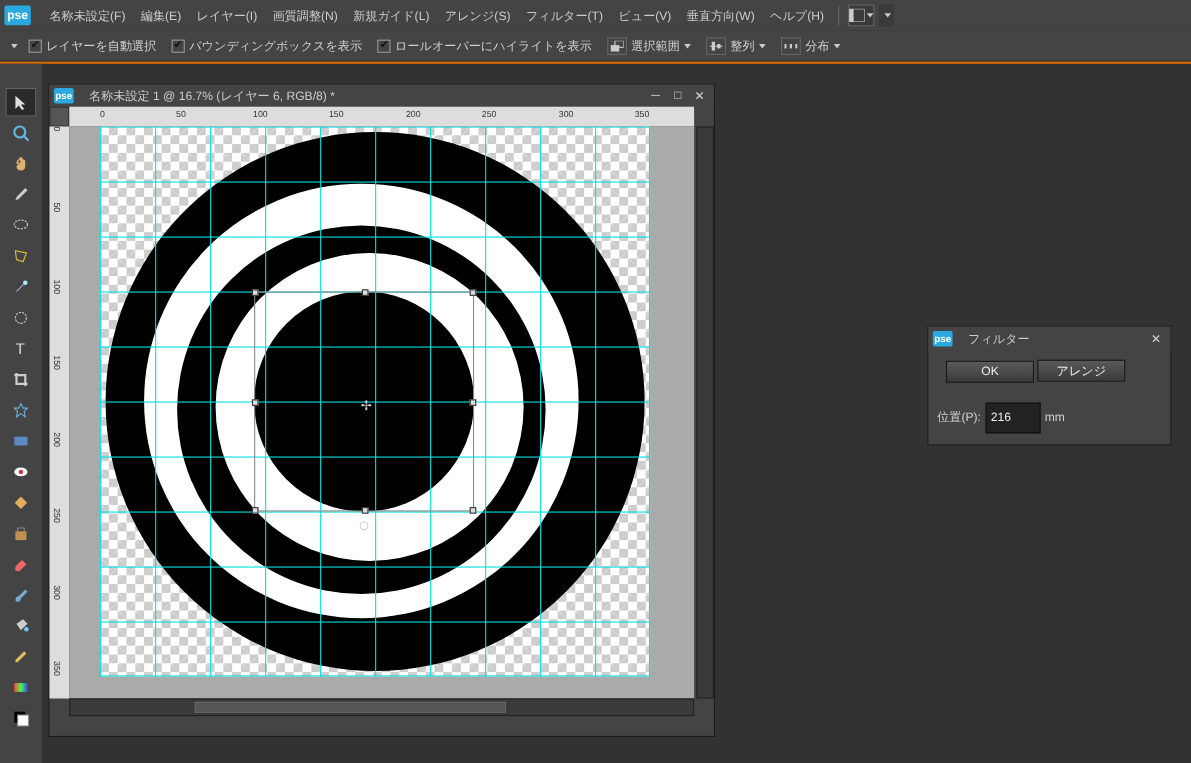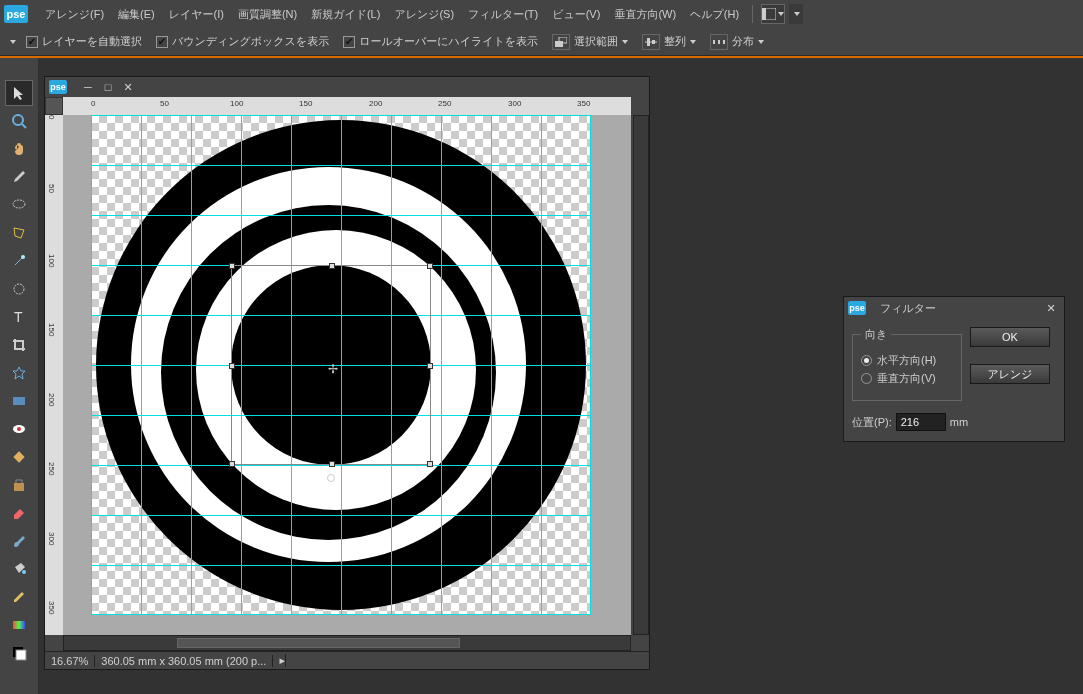--- a/index.html
+++ b/index.html
@@ -63,31 +63,31 @@
 .dialog { position: absolute; left: 843px; top: 296px; width: 222px; background: #444; border: 1px solid #1a1a1a; }
 .dlg-title { height: 22px; background: #444; display: flex; align-items: center; padding: 0 4px; }
 .dlg-title .pse-logo { width: 18px; height: 14px; font-size: 9px; }
 .dlg-body { padding: 8px; display: flex; }
 .fieldset { border: 1px solid #666; padding: 8px 8px 6px; width: 110px; }
 .fieldset legend { padding: 0 4px; color: #ccc; font-size: 11px; }
 .radio-row { display: flex; align-items: center; margin: 3px 0; }
 .radio { width: 11px; height: 11px; border-radius: 50%; border: 1px solid #999; margin-right: 5px; display: flex; align-items: center; justify-content: center; }
 .radio-dot { width: 5px; height: 5px; border-radius: 50%; background: #eee; }
 .btn-col { flex: 1; padding-left: 8px; }
-.dlg-btn { width: 80px; height: 20px; background: linear-gradient(#5a5a5a,#3a3a3a); border: 1px solid #1a1a1a; color: #eee; font-size: 11px; margin-bottom: 17px; cursor: pointer; }
+.dlg-btn { width: 80px; height: 20px; background: linear-gradient(#5a5a5a,#3a3a3a); border: 1px solid #1a1a1a; color: #eee; font-size: 11px; margin-bottom: 6px; cursor: pointer; }
 .pos-row { padding: 4px 8px 10px; display: flex; align-items: center; }
-.pos-input { width: 50px; height: 18px; background: #222; border: 1px solid #111; color: #eee; font-size: 11px; padding: 0 4px; margin: 0 4px; }
+.pos-input { width: 50px; height: 28px; background: #222; border: 1px solid #111; color: #eee; font-size: 11px; padding: 0 4px; margin: 0 4px; }
 
 </style>
 </head>
 <body>
 
 <div class="menubar">
   <div class="pse-logo">pse</div>
-  <div class="menu-item">アレンジ(F)</div>
+  <div class="menu-item">名称未設定(F)</div>
   <div class="menu-item">編集(E)</div>
   <div class="menu-item">レイヤー(I)</div>
   <div class="menu-item">画質調整(N)</div>
   <div class="menu-item">新規ガイド(L)</div>
   <div class="menu-item">アレンジ(S)</div>
   <div class="menu-item">フィルター(T)</div>
   <div class="menu-item">ビュー(V)</div>
   <div class="menu-item">垂直方向(W)</div>
   <div class="menu-item">ヘルプ(H)</div>
   <div class="menu-sep"></div>
@@ -277,20 +277,21 @@
           <rect x="2" y="2" width="10" height="10" fill="#000"></rect>
           <rect x="5" y="5" width="10" height="10" fill="#fff" stroke="#888"></rect>
         </svg>
       </div>
 </div>
 </div>
 
 <div class="docwin">
   <div class="doctitle">
     <div class="pse-logo">pse</div>
+    <div class="title-text">名称未設定 1 @ 16.7% (レイヤー 6, RGB/8) *</div>
     <div class="winbtn">─</div>
     <div class="winbtn">□</div>
     <div class="winbtn">✕</div>
   </div>
   <div class="ruler-corner"></div>
   <div class="ruler-h">
     <span style="left:28px">0</span>
     <span style="left:97px">50</span>
     <span style="left:167px">100</span>
     <span style="left:236px">150</span>
@@ -352,47 +353,29 @@
         <div class="handle" style="right:-3px;bottom:-3px"></div>
         <div style="position:absolute;left:96px;top:96px;color:#ccc;font-size:12px">✢</div>
         <div style="position:absolute;left:95px;bottom:-18px;width:8px;height:8px;border:1px solid #ccc;border-radius:50%"></div>
       </div>
     </div>
   </div>
   <div class="scroll-v"></div>
   <div class="scroll-h">
       <div class="scroll-h-thumb"></div>
     </div>
-  <div class="statusbar">
-    <div class="status-cell">16.67%</div>
-    <div class="status-cell" style="flex:0 0 auto">360.05 mm x 360.05 mm (200 p...</div>
-    <div class="status-cell" style="width:12px;text-align:center">▸</div>
-  </div>
 </div>
 
 <div class="dialog">
   <div class="dlg-title">
     <div class="pse-logo">pse</div>
     <div class="title-text">フィルター</div>
     <div class="winbtn">✕</div>
   </div>
   <div class="dlg-body">
-    <fieldset class="fieldset">
-      <legend>向き</legend>
-      <label class="radio-row">
-        <span class="radio">
-            <span class="radio-dot"></span>
-          </span>
-        <span>水平方向(H)</span>
-      </label>
-      <label class="radio-row">
-        <span class="radio"></span>
-        <span>垂直方向(V)</span>
-      </label>
-    </fieldset>
     <div class="btn-col">
       <button class="dlg-btn">OK</button>
       <button class="dlg-btn">アレンジ</button>
     </div>
   </div>
   <div class="pos-row">
     <span>位置(P):</span>
     <input class="pos-input" value="216" style="">
     <span>mm</span>
   </div>

